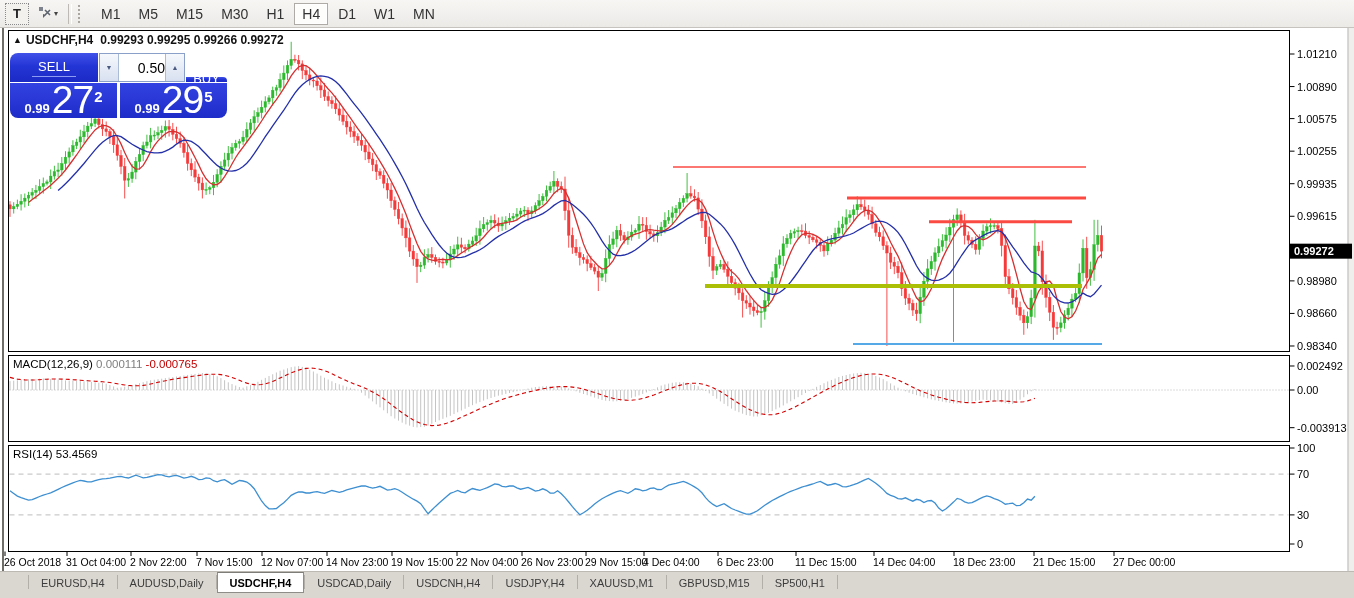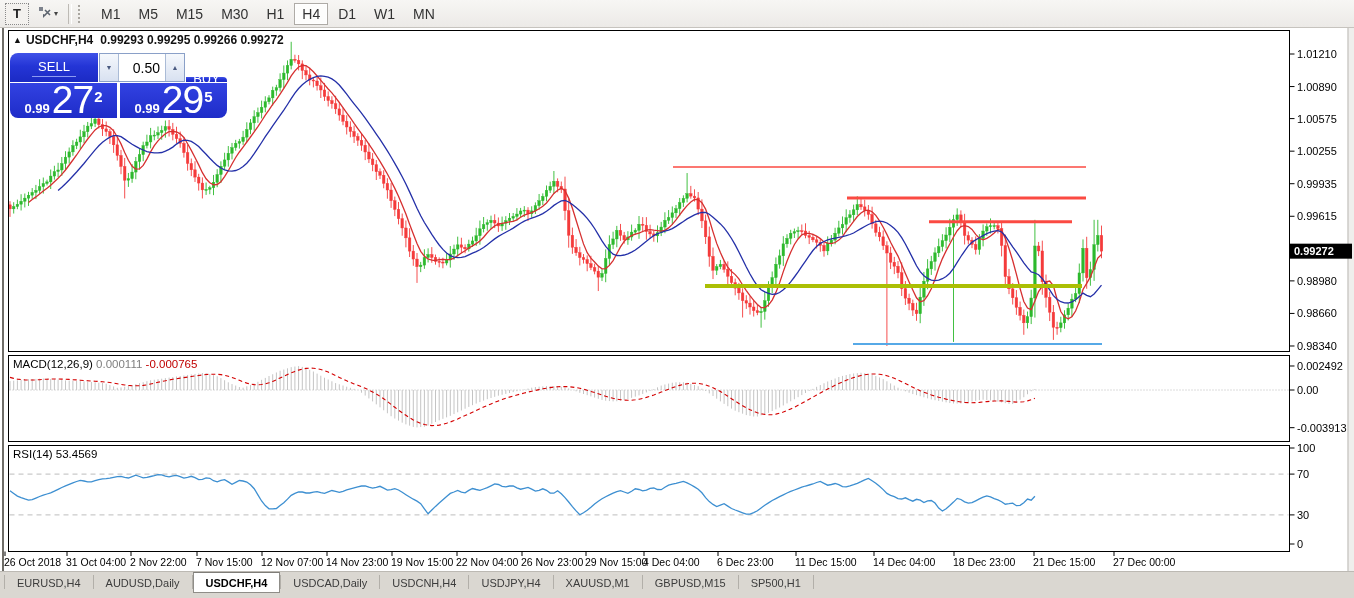--- a/index.html
+++ b/index.html
@@ -30,33 +30,33 @@
   .btn-blue{background:linear-gradient(#4052e8,#2435d6 45%,#1b2ac4);color:#fff;display:flex;
     align-items:center;justify-content:center;font-size:13px;cursor:pointer;}
   .sell-btn{width:88px;border-radius:4px 0 0 0;}
   .buy-btn{flex:1;border-radius:0 4px 0 0;margin-top:24px;}
   .btn-blue .lbl{border-bottom:1px solid #8d9bf2;padding:1px 6px 2px 6px;}
   .vol-box{width:86px;background:#fff;border:1px solid #8aa0c8;box-sizing:border-box;display:flex;margin:0 1px;}
   .spin-btn{width:18px;background:linear-gradient(#f5f8fc,#d8e1f1);display:flex;align-items:center;
     justify-content:center;font-size:7px;color:#4a5a80;cursor:pointer;}
   .spin-dn{border-right:1px solid #aabbd6;}
   .spin-up{border-left:1px solid #aabbd6;}
-  .vol-value{flex:1;display:flex;align-items:center;justify-content:flex-end;padding-right:5px;
+  .vol-value{flex:1;display:flex;align-items:center;justify-content:flex-end;
     font-size:14px;color:#000;}
   .tp-row2{display:flex;height:35px;margin-top:1px;}
   .price-pane{width:107px;background:linear-gradient(#3242e2,#1e2cc8);color:#fff;display:flex;
     align-items:baseline;justify-content:center;cursor:pointer;}
   .price-pane.sell{border-radius:0 0 0 4px;margin-right:3px;}
   .price-pane.buy{border-radius:0 0 4px 0;}
   .pp-small{font-size:13px;font-weight:bold;margin-right:2px;}
   .pp-big{font-size:39px;font-weight:400;letter-spacing:-1px;line-height:33px;}
   .pp-sup{font-size:15px;font-weight:bold;position:relative;top:-11px;margin-left:1px;}
   
   .tabbar{position:absolute;left:0;top:571px;width:1354px;height:27px;box-sizing:border-box;
-    background:#dad7d1;border-top:1px solid #bcb9b3;display:flex;align-items:flex-start;padding-left:4px;}
+    background:#dad7d1;border-top:1px solid #bcb9b3;display:flex;align-items:flex-start;padding-left:28px;}
   .tab{height:19px;padding:1px 12px 0 12px;display:flex;align-items:center;font-size:11px;color:#3c3c3c;
     cursor:pointer;white-space:nowrap;}
   .tab.active{background:#fff;border:1px solid #8f8d88;border-top:1px solid #7f7d78;font-weight:bold;color:#000;height:18px;}
   .tsep{width:1px;height:14px;background:#b2afa9;margin-top:3px;}
 </style>
 </head>
 <body>
 
 <div class="toolbar">
   <div class="tool-btn text-tool">T</div>

